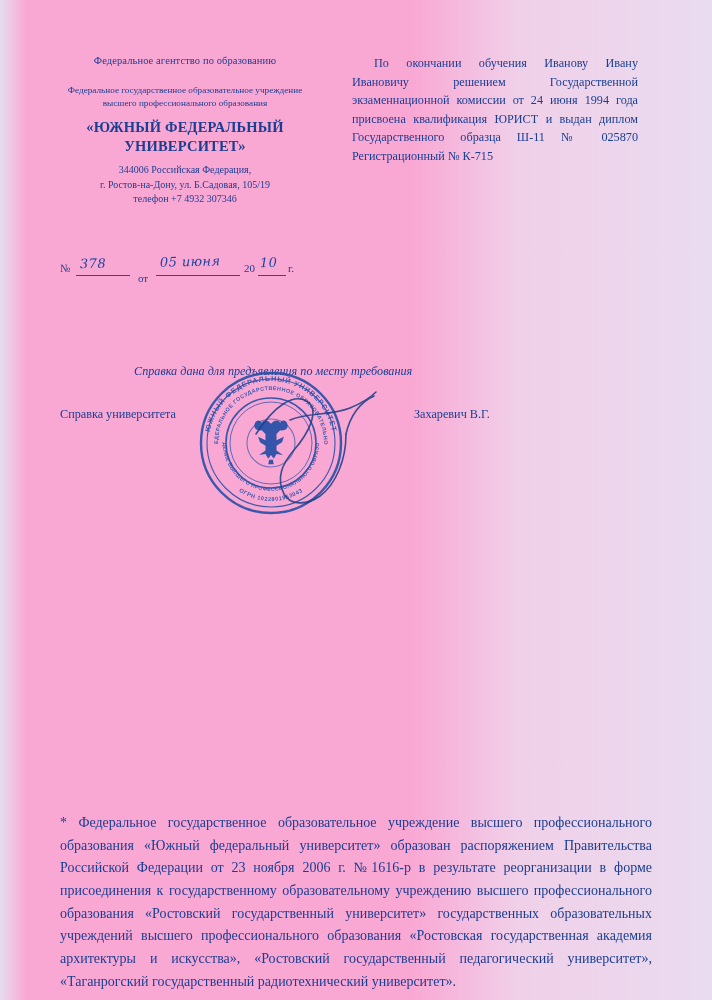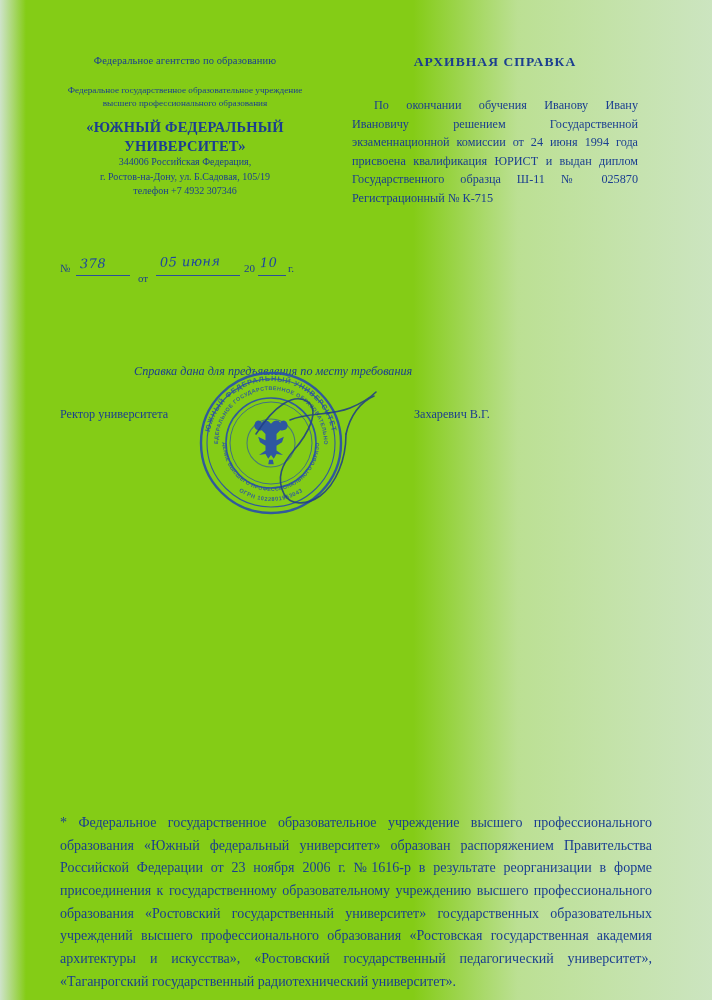--- a/index.html
+++ b/index.html
@@ -12,21 +12,21 @@
     height: 1000px;
     position: relative;
     overflow: hidden;
     font-family: "Liberation Serif", serif;
     color: #1c3f94;
   }
 
   .page {
     position: absolute;
     inset: 0;
-    background: #84cc16;
+    background: #f9a8d4;
   }
 
   
   .scan-tint {
     position: absolute;
     top: 0; right: 0; bottom: 0;
     width: 42%;
     background: linear-gradient(to right, rgba(236,242,250,0) 0%, rgba(233,240,250,0.55) 35%, rgba(228,237,249,0.75) 100%);
     pointer-events: none;
   }
@@ -60,20 +60,21 @@
   }
   .uni-name {
     font-size: 14.5px;
     font-weight: bold;
     line-height: 1.28;
     letter-spacing: .2px;
   }
   .address {
     font-size: 10px;
     line-height: 1.45;
+    margin-top: 8px;
   }
 
   
   .numline {
     position: absolute;
     left: 60px;
     top: 256px;
     width: 262px;
     height: 26px;
     font-size: 11px;
@@ -200,26 +201,25 @@
     <span class="hand" style="left:100px; top:-2px;">05 июня</span>
     <span class="rule" style="left:96px; top:19px; width:84px;"></span>
 
     <span class="lbl" style="left:184px; top:6px;">20</span>
     <span class="hand" style="left:200px; top:-1px;">10</span>
     <span class="lbl" style="left:228px; top:6px;">г.</span>
     <span class="rule" style="left:198px; top:19px; width:28px;"></span>
   </div>
 
   <div class="right-col">
-    <div class="doc-title">АРХИВНАЯ СПРАВКА</div>
     <p class="para">По окончании обучения Иванову Ивану Ивановичу решением Государственной экзаменнационной комиссии от 24 июня 1994 года присвоена квалификация ЮРИСТ и выдан диплом Государственного образца Ш-11 № 025870 Регистрационный № К-715</p>
   </div>
 
   <div class="given-line">Справка дана для предъявления по месту требования</div>
-  <div class="rector-line">Ректор университета</div>
+  <div class="rector-line">Справка университета</div>
   <div class="rector-name">Захаревич В.Г.</div>
 
   <div class="stamp">
     <svg viewBox="0 0 150 150" width="150" height="150" aria-hidden="true">
       <defs>
         <path id="arcTop" d="M 75,75 m -62,0 a 62,62 0 1,1 124,0" fill="none"></path>
         <path id="arcTopInner" d="M 75,75 m -53,0 a 53,53 0 1,1 106,0" fill="none"></path>
         <path id="arcBottom" d="M 75,75 m -58,0 a 58,58 0 1,0 116,0" fill="none"></path>
         <path id="arcBottomInner" d="M 75,75 m -48,0 a 48,48 0 1,0 96,0" fill="none"></path>
       </defs>

